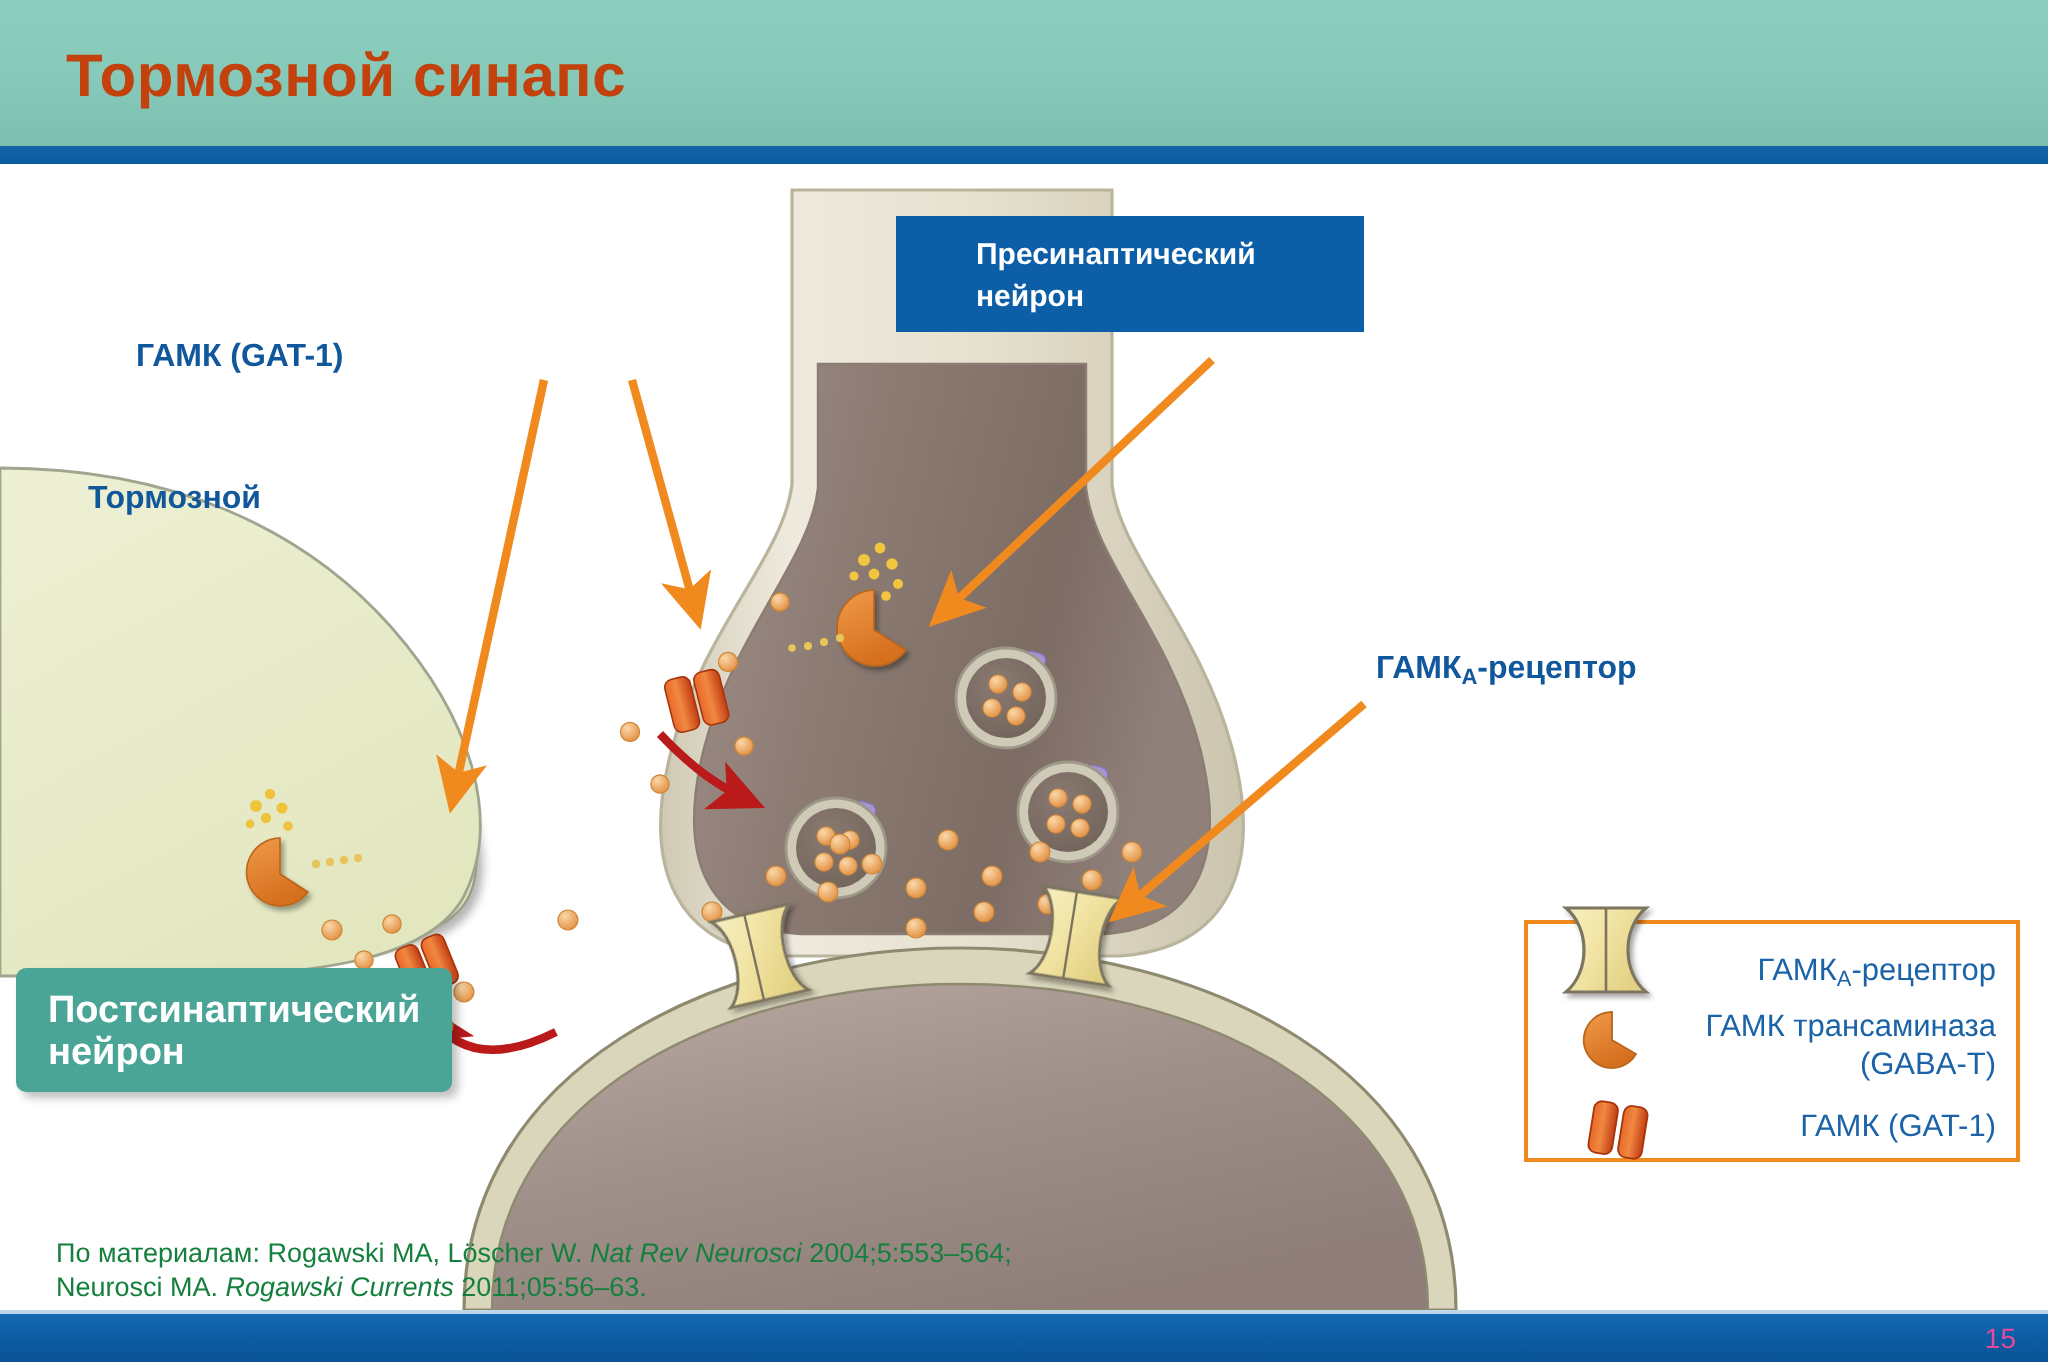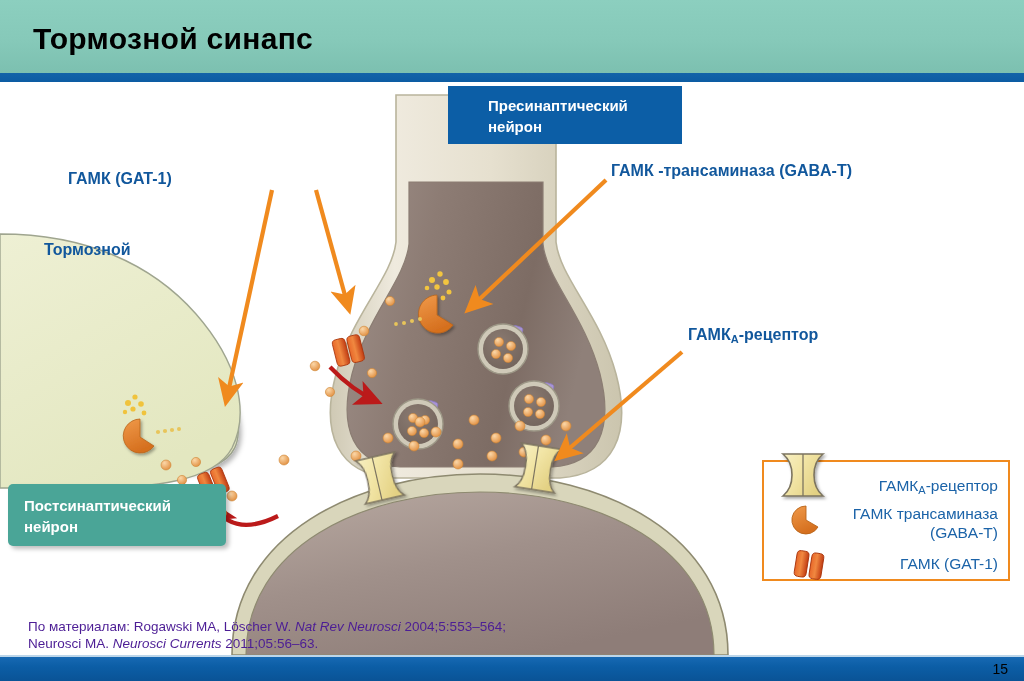--- a/index.html
+++ b/index.html
@@ -6,40 +6,40 @@
   body{width:1024px;height:681px;overflow:hidden;
        font-family:"Liberation Sans","DejaVu Sans",sans-serif;}
   #slide{position:relative;width:1024px;height:681px;background:#ffffff;overflow:hidden;}
 
   
   #header{position:absolute;left:0;top:0;width:1024px;height:73px;
           background:linear-gradient(180deg,#8ccfbf 0%,#86c9b9 55%,#7cc0b0 100%);}
   #header-stripe{position:absolute;left:0;top:73px;width:1024px;height:9px;
           background:linear-gradient(180deg,#1263a8 0%,#0c5ca3 100%);}
   #slide-title{position:absolute;left:33px;top:16px;width:800px;height:46px;
-          font-size:30px;font-weight:bold;color:#000000;letter-spacing:.3px;
+          font-size:30px;font-weight:bold;color:#c2410c;letter-spacing:.3px;
           line-height:46px;white-space:nowrap;}
 
   
   #footer-rule{position:absolute;left:0;top:655px;width:1024px;height:2px;background:#bcd6ea;}
   #footer-bar{position:absolute;left:0;top:657px;width:1024px;height:24px;
           background:linear-gradient(180deg,#1769b3 0%,#0c5ea6 40%,#0a5396 100%);}
   #page-num{position:absolute;right:16px;top:657px;height:24px;line-height:24px;
-          color:#000000;font-size:14px;}
+          color:#ec4899;font-size:14px;}
   #citation{position:absolute;left:28px;top:618px;width:620px;
-          font-size:13.5px;color:#4c1d95;line-height:17px;}
+          font-size:13.5px;color:#15803d;line-height:17px;}
   #citation i{font-style:italic;}
 
   
   .blue-box{position:absolute;background:#0c5ea6;color:#fff;font-weight:bold;
           font-size:15px;line-height:21px;padding:9px 12px 10px 14px;
           box-sizing:border-box;}
-  #presyn-box{left:448px;top:86px;width:234px;height:58px;padding-left:40px;}
+  #presyn-box{left:448px;top:108px;width:234px;height:58px;padding-left:40px;}
   .teal-box{position:absolute;background:#4aa597;color:#fff;font-weight:bold;
-          font-size:15px;line-height:21px;padding:11px 12px 10px 16px;
+          font-size:19px;line-height:21px;padding:11px 12px 10px 16px;
           box-sizing:border-box;border-radius:5px;
           box-shadow:3px 3px 4px rgba(0,0,0,.25);}
   #postsyn-box{left:8px;top:484px;width:218px;height:62px;}
 
   
   .lbl{position:absolute;color:#11579c;font-weight:bold;font-size:16px;white-space:nowrap;}
   #lbl-gat1{left:68px;top:170px;}
   #lbl-astro{left:44px;top:241px;}
   #lbl-gabat{left:611px;top:162px;}
   #lbl-gabaa{left:688px;top:326px;}
@@ -301,21 +301,20 @@
     <path d="M606,98 L468,228" fill="none" stroke="#f08a1e" stroke-width="4.2" marker-end="url(#arrOrange)"></path>
     <path d="M682,270 L558,376" fill="none" stroke="#f08a1e" stroke-width="4.2" marker-end="url(#arrOrange)"></path>
   </svg>
 
   <div class="blue-box" id="presyn-box">Пресинаптический нейрон</div>
 
   <div class="teal-box" id="postsyn-box">Постсинаптический нейрон</div>
 
   <div class="lbl" id="lbl-gat1">ГАМК (GAT-1)</div>
   <div class="lbl" id="lbl-astro">Тормозной</div>
-  <div class="lbl" id="lbl-gabat">ГАМК -трансаминаза (GABA-T)</div>
   <div class="lbl" id="lbl-gabaa"><span>ГАМК</span><span class="sub">A</span><span>-рецептор</span></div>
 
   <div id="legend">
     <svg id="lg-ico-recep" viewBox="0 0 54 58">
       <defs>
         <linearGradient id="gRecep2" x1="0" y1="0" x2="1" y2="0.6">
           <stop offset="0" stop-color="#f7efc2"></stop>
             <stop offset="0.45" stop-color="#f2e5a6"></stop>
           <stop offset="1" stop-color="#e3d183"></stop>
         </linearGradient>
@@ -349,20 +348,20 @@
       </g>
     </svg>
 
     <div class="legend-row" id="lg-t1"><span>ГАМК</span><span class="sub">A</span><span>-рецептор</span></div>
     <div class="legend-row" id="lg-t2"><span>ГАМК трансаминаза</span><br><span>(GABA-T)</span></div>
     <div class="legend-row" id="lg-t3">ГАМК (GAT-1)</div>
   </div>
 
   <div id="citation">
     <span>По материалам: Rogawski MA, Löscher W. </span><i>Nat Rev Neurosci</i><span> 2004;5:553–564;</span><br>
-    <span>Neurosci MA. </span><i>Neurosci Currents</i><span> 2011;05:56–63.</span>
+    <span>Neurosci MA. </span><i>Rogawski Currents</i><span> 2011;05:56–63.</span>
   </div>
 
   <div id="footer-rule"></div>
   <div id="footer-bar"></div>
   <div id="page-num">15</div>
 
 </div>
 
 </body></html>

